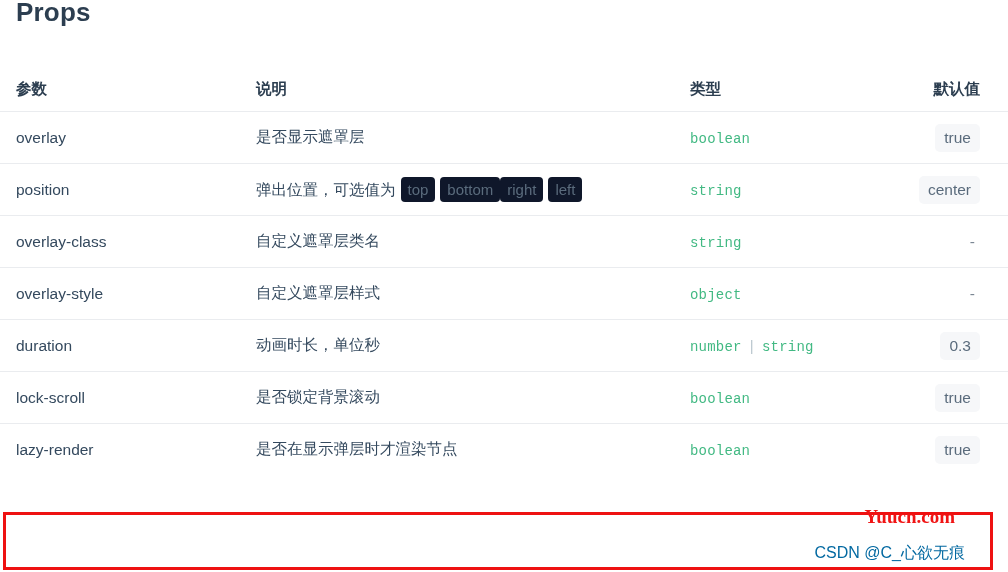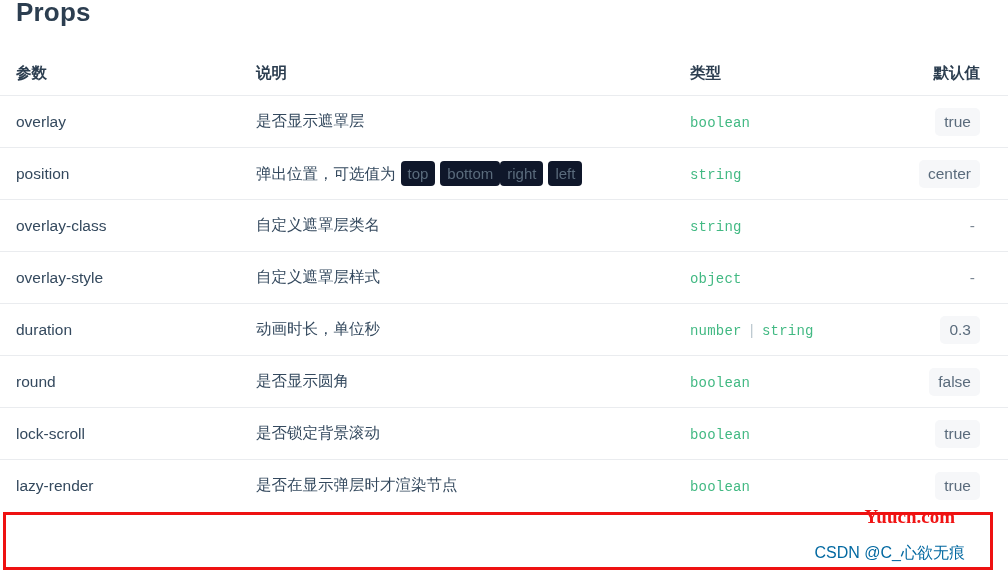--- a/index.html
+++ b/index.html
@@ -31,21 +31,21 @@
     margin: 0;
     padding: 0 0 0 16px;
     position: absolute;
     top: -5px;
     left: 0;
     line-height: 34px;
   }
 
   .props-table {
     position: absolute;
-    top: 56px;
+    top: 72px;
     left: 0;
     width: 1008px;
     border-collapse: collapse;
     table-layout: fixed;
   }
 
   .props-table th,
   .props-table td {
     text-align: left;
     vertical-align: middle;
@@ -203,26 +203,20 @@
           <td class="c-type"><span class="code-type">object</span></td>
           <td class="c-def"><span class="def-dash">-</span></td>
         </tr>
         <tr>
           <td class="c-param">duration</td>
           <td class="c-desc"><span class="desc-text">动画时长，单位秒</span></td>
           <td class="c-type"><span class="code-type">number</span><span class="code-sep">|</span><span class="code-type">string</span></td>
           <td class="c-def"><span class="def-chip">0.3</span></td>
         </tr>
         <tr>
-          <td class="c-param">round</td>
-          <td class="c-desc"><span class="desc-text">是否显示圆角</span></td>
-          <td class="c-type"><span class="code-type">boolean</span></td>
-          <td class="c-def"><span class="def-chip">false</span></td>
-        </tr>
-        <tr>
           <td class="c-param">lock-scroll</td>
           <td class="c-desc"><span class="desc-text">是否锁定背景滚动</span></td>
           <td class="c-type"><span class="code-type">boolean</span></td>
           <td class="c-def"><span class="def-chip">true</span></td>
         </tr>
         <tr>
           <td class="c-param">lazy-render</td>
           <td class="c-desc"><span class="desc-text">是否在显示弹层时才渲染节点</span></td>
           <td class="c-type"><span class="code-type">boolean</span></td>
           <td class="c-def"><span class="def-chip">true</span></td>

